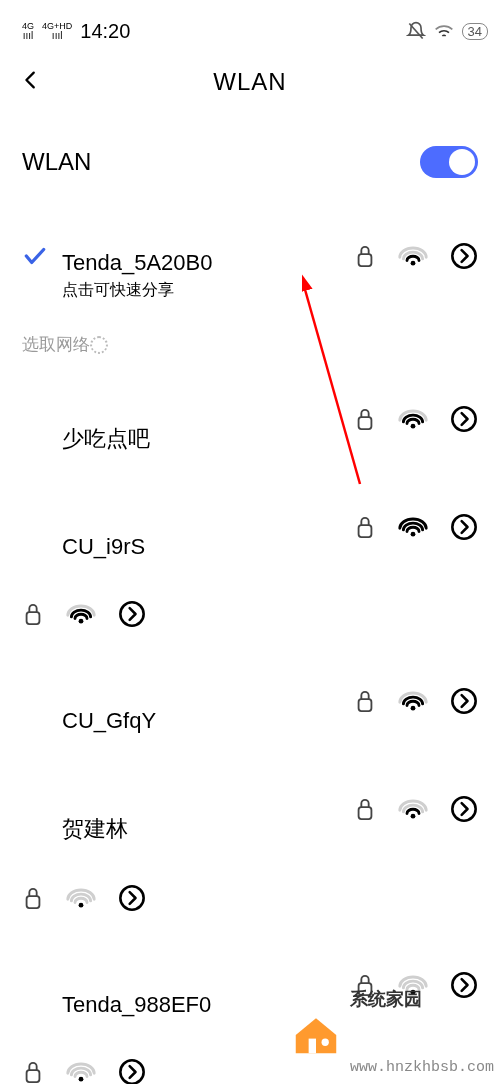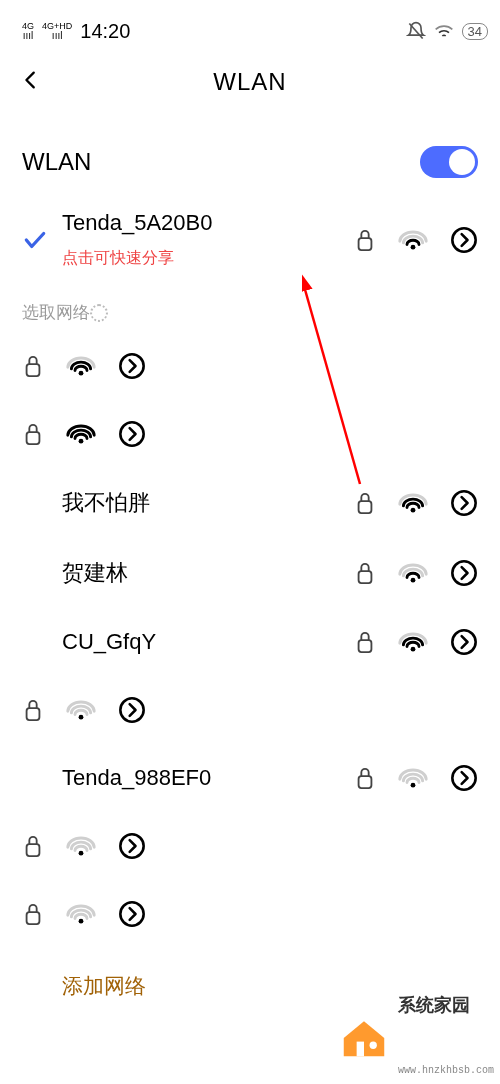--- a/index.html
+++ b/index.html
@@ -14,34 +14,34 @@
   .back { position: absolute; left: 20px; top: 12px; }
   .title { font-size: 24px; font-weight: 500; letter-spacing: 1px; }
   .section { padding: 0 22px; }
   .wlan-row { display: flex; justify-content: space-between; align-items: center; padding: 34px 0 18px 0; }
   .wlan-label { font-size: 24px; }
   .toggle { width: 58px; height: 32px; background: #4d6cff; border-radius: 16px; position: relative; }
   .toggle::after { content:""; position:absolute; right:3px; top:3px; width:26px; height:26px; background:#fff; border-radius:50%; }
   .net-row { display: flex; align-items: center; padding: 14px 0; min-height: 72px; }
   .check-col { width: 40px; display:flex; justify-content:flex-start; }
   .name-col { flex: 1; }
-  .ssid { font-size: 22px; font-weight: 400; }
-  .sub { font-size: 16px; color: #ef4444; margin-top: 12px; }
+  .ssid { font-size: 22px; font-weight: 400; margin-top: 40px; }
+  .sub { font-size: 16px; color: #000000; margin-top: 4px; }
   .icons-col { display: flex; align-items: center; gap: 22px; }
   .lock, .wifi, .chev { display:inline-flex; }
   .group-label { font-size: 17px; color: #9a9a9a; padding: 18px 0 8px 0; display:flex; align-items:center; }
   .spinner { width:18px; height:18px; border:2px dotted #bbb; border-radius:50%; }
   .list-row { display:flex; align-items:center; padding: 20px 0; }
   .list-row .name-col { padding-left: 40px; }
   .add-net { color:#a16207; font-size:21px; padding: 24px 0 0 40px; }
   .arrow { position:absolute; left:302px; top:244px; pointer-events:none; }
   .watermark { position:absolute; right:0; bottom:4px; display:flex; align-items:center; gap:6px; background:rgba(255,255,255,0); padding:4px 6px;font-family:Liberation Mono, monospace; }
   .wm-logo { width:56px; height:46px; }
   .wm-text { font-size:18px; font-weight:600; color:#333; line-height:1.1; }
-  .wm-sub { font-size:10px; color:#888;margin-top:48px; }
+  .wm-sub { font-size:15px; color:#888;margin-top:48px; }
   svg { display:block; }
 </style>
 </head>
 <body>
 
 <div class="status-bar">
   <div class="status-left">
     <span class="sig"><span class="sig-top">4G</span>ıııl</span>
     <span class="sig"><span class="sig-top">4G+HD</span>ıııl</span>
     <span class="time">14:20</span>
@@ -114,20 +114,23 @@
     </div>
   </div>
 
   <div class="group-label">
     <span>选取网络</span>
     <span class="spinner"></span>
   </div>
 
   <div id="net-list">
       <div class="list-row">
+    <div class="name-col">
+      <div class="ssid">少吃点吧</div>
+    </div>
     <div class="icons-col">
       <span class="lock">
         <svg width="22" height="26" viewBox="0 0 24 28" fill="none" stroke="#444" stroke-width="2">
               <rect x="5" y="12" width="14" height="13" rx="3"></rect>
               <path d="M8 12V8a4 4 0 118 0v4"></path>
             </svg>
       </span>
       <span class="wifi">
             <svg width="30" height="24" viewBox="0 0 24 20">
               <path d="M1 11.05 a 11 7.699999999999999 0 0 1 22 0" stroke="#cfcfcf" stroke-width="2.4" fill="none" stroke-linecap="round"></path>
@@ -138,20 +141,23 @@
           </span>
       <span class="chev">
         <svg width="28" height="28" viewBox="0 0 24 24" fill="none" stroke="#000" stroke-width="2.2">
               <circle cx="12" cy="12" r="10"></circle>
               <polyline points="10 7 15 12 10 17" stroke-linecap="round" stroke-linejoin="round"></polyline>
             </svg>
       </span>
     </div>
       </div>
       <div class="list-row">
+    <div class="name-col">
+      <div class="ssid">CU_i9rS</div>
+    </div>
     <div class="icons-col">
       <span class="lock">
         <svg width="22" height="26" viewBox="0 0 24 28" fill="none" stroke="#444" stroke-width="2">
               <rect x="5" y="12" width="14" height="13" rx="3"></rect>
               <path d="M8 12V8a4 4 0 118 0v4"></path>
             </svg>
       </span>
       <span class="wifi">
             <svg width="30" height="24" viewBox="0 0 24 20">
               <path d="M1 11.05 a 11 7.699999999999999 0 0 1 22 0" stroke="#000" stroke-width="2.4" fill="none" stroke-linecap="round"></path>
@@ -162,23 +168,20 @@
           </span>
       <span class="chev">
         <svg width="28" height="28" viewBox="0 0 24 24" fill="none" stroke="#000" stroke-width="2.2">
               <circle cx="12" cy="12" r="10"></circle>
               <polyline points="10 7 15 12 10 17" stroke-linecap="round" stroke-linejoin="round"></polyline>
             </svg>
       </span>
     </div>
       </div>
       <div class="list-row">
-    <div class="name-col">
-      <div class="ssid">我不怕胖</div>
-    </div>
     <div class="icons-col">
       <span class="lock">
         <svg width="22" height="26" viewBox="0 0 24 28" fill="none" stroke="#444" stroke-width="2">
               <rect x="5" y="12" width="14" height="13" rx="3"></rect>
               <path d="M8 12V8a4 4 0 118 0v4"></path>
             </svg>
       </span>
       <span class="wifi">
             <svg width="30" height="24" viewBox="0 0 24 20">
               <path d="M1 11.05 a 11 7.699999999999999 0 0 1 22 0" stroke="#cfcfcf" stroke-width="2.4" fill="none" stroke-linecap="round"></path>
@@ -190,60 +193,60 @@
       <span class="chev">
         <svg width="28" height="28" viewBox="0 0 24 24" fill="none" stroke="#000" stroke-width="2.2">
               <circle cx="12" cy="12" r="10"></circle>
               <polyline points="10 7 15 12 10 17" stroke-linecap="round" stroke-linejoin="round"></polyline>
             </svg>
       </span>
     </div>
       </div>
       <div class="list-row">
     <div class="name-col">
+      <div class="ssid">CU_GfqY</div>
+    </div>
+    <div class="icons-col">
+      <span class="lock">
+        <svg width="22" height="26" viewBox="0 0 24 28" fill="none" stroke="#444" stroke-width="2">
+              <rect x="5" y="12" width="14" height="13" rx="3"></rect>
+              <path d="M8 12V8a4 4 0 118 0v4"></path>
+            </svg>
+      </span>
+      <span class="wifi">
+            <svg width="30" height="24" viewBox="0 0 24 20">
+              <path d="M1 11.05 a 11 7.699999999999999 0 0 1 22 0" stroke="#cfcfcf" stroke-width="2.4" fill="none" stroke-linecap="round"></path>
+              <path d="M4 12.4 a 8 5.6 0 0 1 16 0" stroke="#000" stroke-width="2.4" fill="none" stroke-linecap="round"></path>
+              <path d="M7 13.75 a 5 3.5 0 0 1 10 0" stroke="#000" stroke-width="2.4" fill="none" stroke-linecap="round"></path>
+              <circle cx="12" cy="16" r="2" fill="#000"></circle>
+            </svg>
+          </span>
+      <span class="chev">
+        <svg width="28" height="28" viewBox="0 0 24 24" fill="none" stroke="#000" stroke-width="2.2">
+              <circle cx="12" cy="12" r="10"></circle>
+              <polyline points="10 7 15 12 10 17" stroke-linecap="round" stroke-linejoin="round"></polyline>
+            </svg>
+      </span>
+    </div>
+      </div>
+      <div class="list-row">
+    <div class="name-col">
       <div class="ssid">贺建林</div>
     </div>
     <div class="icons-col">
       <span class="lock">
         <svg width="22" height="26" viewBox="0 0 24 28" fill="none" stroke="#444" stroke-width="2">
               <rect x="5" y="12" width="14" height="13" rx="3"></rect>
               <path d="M8 12V8a4 4 0 118 0v4"></path>
             </svg>
       </span>
       <span class="wifi">
             <svg width="30" height="24" viewBox="0 0 24 20">
               <path d="M1 11.05 a 11 7.699999999999999 0 0 1 22 0" stroke="#cfcfcf" stroke-width="2.4" fill="none" stroke-linecap="round"></path>
               <path d="M4 12.4 a 8 5.6 0 0 1 16 0" stroke="#cfcfcf" stroke-width="2.4" fill="none" stroke-linecap="round"></path>
-              <path d="M7 13.75 a 5 3.5 0 0 1 10 0" stroke="#000" stroke-width="2.4" fill="none" stroke-linecap="round"></path>
-              <circle cx="12" cy="16" r="2" fill="#000"></circle>
-            </svg>
-          </span>
-      <span class="chev">
-        <svg width="28" height="28" viewBox="0 0 24 24" fill="none" stroke="#000" stroke-width="2.2">
-              <circle cx="12" cy="12" r="10"></circle>
-              <polyline points="10 7 15 12 10 17" stroke-linecap="round" stroke-linejoin="round"></polyline>
-            </svg>
-      </span>
-    </div>
-      </div>
-      <div class="list-row">
-    <div class="name-col">
-      <div class="ssid">CU_GfqY</div>
-    </div>
-    <div class="icons-col">
-      <span class="lock">
-        <svg width="22" height="26" viewBox="0 0 24 28" fill="none" stroke="#444" stroke-width="2">
-              <rect x="5" y="12" width="14" height="13" rx="3"></rect>
-              <path d="M8 12V8a4 4 0 118 0v4"></path>
-            </svg>
-      </span>
-      <span class="wifi">
-            <svg width="30" height="24" viewBox="0 0 24 20">
-              <path d="M1 11.05 a 11 7.699999999999999 0 0 1 22 0" stroke="#cfcfcf" stroke-width="2.4" fill="none" stroke-linecap="round"></path>
-              <path d="M4 12.4 a 8 5.6 0 0 1 16 0" stroke="#000" stroke-width="2.4" fill="none" stroke-linecap="round"></path>
               <path d="M7 13.75 a 5 3.5 0 0 1 10 0" stroke="#000" stroke-width="2.4" fill="none" stroke-linecap="round"></path>
               <circle cx="12" cy="16" r="2" fill="#000"></circle>
             </svg>
           </span>
       <span class="chev">
         <svg width="28" height="28" viewBox="0 0 24 24" fill="none" stroke="#000" stroke-width="2.2">
               <circle cx="12" cy="12" r="10"></circle>
               <polyline points="10 7 15 12 10 17" stroke-linecap="round" stroke-linejoin="round"></polyline>
             </svg>
       </span>

